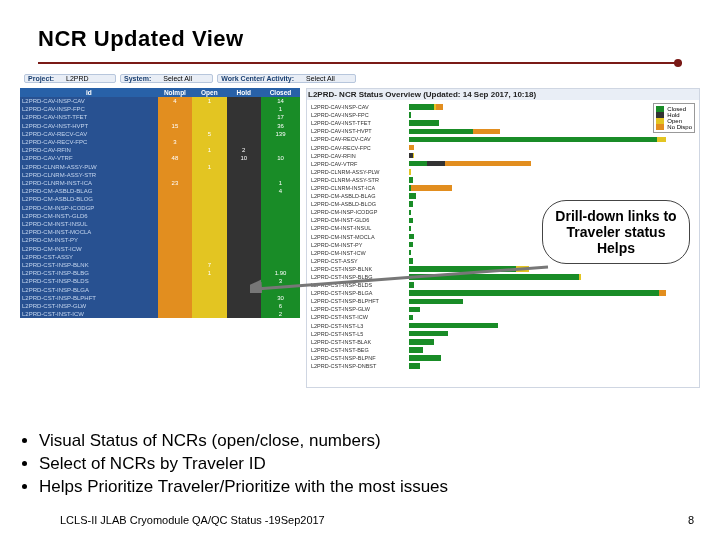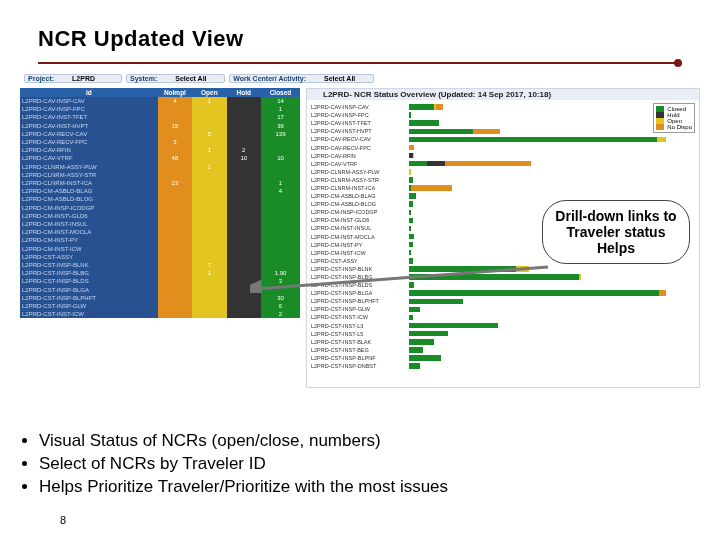--- a/index.html
+++ b/index.html
@@ -14,34 +14,34 @@
   .rule-dot { position:absolute; right:0; top:-3px; width:8px; height:8px; border-radius:50%; background:#7a1a17; }
   .dash {
     position: relative; margin: 4px 20px 0 20px;
     height: 340px;
   }
   .dash-title-bar { height:14px; background:#fff; border-bottom:2px solid #198c27; display:flex; align-items:center; }
   .dash-title { font-size:8px; color:#198c27; font-weight:bold; padding-left:4px; }
   .filter-row { display:flex; gap:4px; height:14px; align-items:center; padding:2px 4px 0 4px; font-size:7px; }
   .form-pair { display:flex; align-items:center; background:#e9eef6; border:1px solid #b7c6dc; padding:0 3px; border-radius:2px; }
   .form-pair span { color:#1a3f70; font-weight:bold; }
-  .form-pair input { font-size:7px; width:46px; border:none; background:transparent; margin-left:18px;font-weight:bold; }
+  .form-pair input { font-size:7px; width:46px; border:none; background:transparent; margin-left:12px; }
   .panels { display:flex; gap:6px; margin-top:4px; height: 300px;}
   .left-panel { width: 280px; }
   .table { width:100%; border-collapse:collapse; }
   .table th { background:#2861a8; color:#fff; font-size:6.5px; padding:1px 2px; }
   .table td { font-size:6px; height:8.2px; line-height:8.2px; padding:0 2px; vertical-align:middle; }
   .td-id { background:#285191; color:#c5d6ef; width:120px; white-space:nowrap; overflow:hidden; }
   .td-id a { color:#c5d6ef; text-decoration:none; }
   .td-no { background:#e28e1f; color:#fff; text-align:center; width:30px; }
   .td-open { background:#e3c522; color:#fff; text-align:center; width:30px; }
   .td-hold { background:#333; color:#fff; text-align:center; width:30px; }
   .td-closed { background:#198c27; color:#fff; text-align:center; width:34px; }
   .right-panel { flex:1; border:1px solid #cfd6e2; background:#fff; position:relative; }
-  .chart-title { background:#e9eef6; font-size:8px; font-weight:bold; padding:1px 16px; color:#222; }
+  .chart-title { background:#e9eef6; font-size:8px; font-weight:bold; padding:1px 1px; color:#222; }
   .legend { position:absolute; top:14px; right:4px; background:#fff; border:1px solid #999; font-size:6px; padding:2px; }
   .legend div { display:flex; align-items:center; gap:3px; }
   .lgswatch { width:8px; height:6px; display:inline-block; }
   .bars-area { position:absolute; top:14px; left:4px; right:4px; bottom:2px; }
   .bar-row { display:flex; align-items:center; height:8.1px; }
   .bar-label { font-size:5.5px; width:98px; color:#333; white-space:nowrap; overflow:hidden; }
   .bar-track { flex:1; height:5.5px; display:flex; }
   .seg { height:100%; }
   .callout {
     position:absolute; top:200px; right:30px; width:148px; height:64px;
@@ -532,14 +532,15 @@
   <line x1="298" y1="2" x2="6" y2="24" stroke="#777" stroke-width="3" marker-end="url(#ah)"></line>
 </svg>
 
 <ul class="bullets" id="bullets">
     <li>Visual  Status of NCRs (open/close, numbers)</li>
     <li>Select of NCRs by Traveler ID</li>
     <li>Helps Prioritize Traveler/Prioritize with the most issues</li>
   </ul>
 
 <div class="footer">
+  <span>LCLS-II JLAB Cryomodule QA/QC Status -19Sep2017</span>
   <span>8</span>
 </div>
 
 </body></html>

